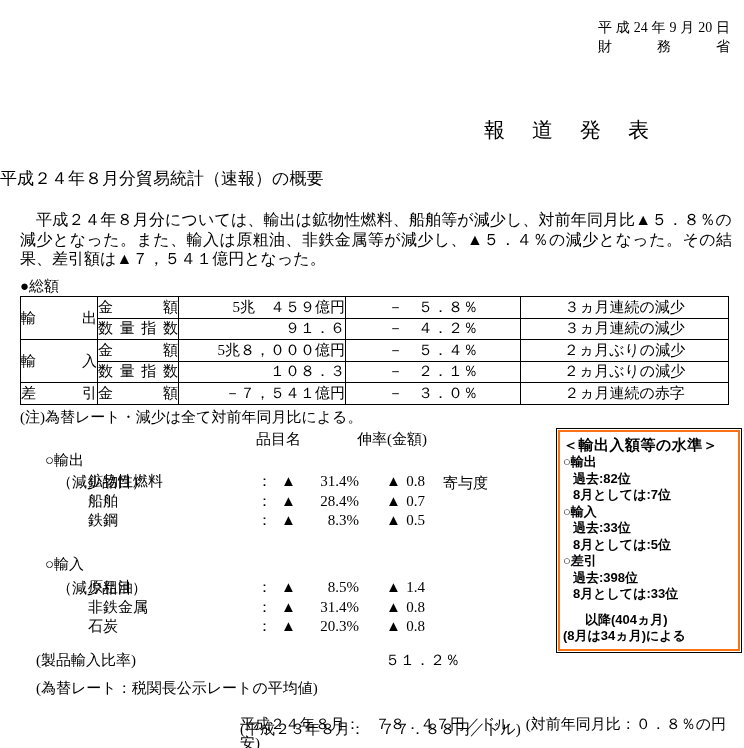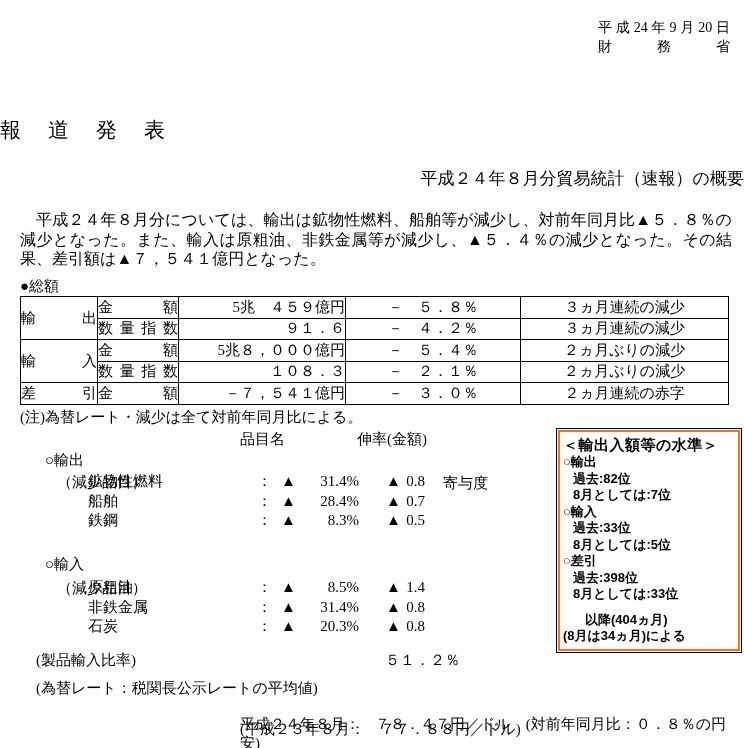--- a/index.html
+++ b/index.html
@@ -16,25 +16,25 @@
   .header-right {
     top: 18px; right: 14px; width: 132px;
     font-size: 14px; line-height: 19px;
     text-align: justify; text-align-last: justify;
   }
   .header-right div { text-align-last: justify; }
 
   
   .doc-title {
     top: 116px; left: 0; width: 652px;
-    text-align: left; font-size: 21px; letter-spacing: 3px;
+    text-align: right; font-size: 21px; letter-spacing: 3px;
   }
   .doc-subtitle {
     top: 167px; left: 0; width: 744px;
-    text-align: right; font-size: 17px;
+    text-align: left; font-size: 17px;
   }
 
   
   .lead {
     top: 210px; left: 20px; width: 712px;
     font-size: 16px; line-height: 19.5px;
     text-align: justify;
   }
 
   
@@ -50,21 +50,21 @@
   }
   td.c-cat, td.c-measure { text-align: justify; text-align-last: justify; padding: 0 9px; }
   td.c-value { text-align: right; padding-right: 22px; }
   td.c-change { text-align: center; }
   td.c-note { text-align: center; }
   .totals-note { font-size: 15px; margin-top: 3px; }
 
   
   .items { top: 425px; left: 20px; width: 530px; height: 235px; font-size: 15px; }
   .items-header span { position: absolute; top: 5px; }
-  .ih-name { left: 220px; }
+  .ih-name { left: 236px; }
   .ih-rate { left: 337px; }
   .ih-contrib { left: 423px; margin-top: 44px; }
   .grp-label { position: absolute; left: 25px; }
   .grp { position: absolute; left: 0; width: 530px; }
   .grp-sub { position: absolute; left: 37px; top: 1px; }
   .grp-rows { margin-left: 68px; line-height: 19.5px; }
   .item-row { display: flex; align-items: baseline; }
   .item-name { width: 169px; }
   .item-colon { width: 6px; }
   .item-rate { margin-left: 18px; width: 78px; display: flex; justify-content: space-between; }

